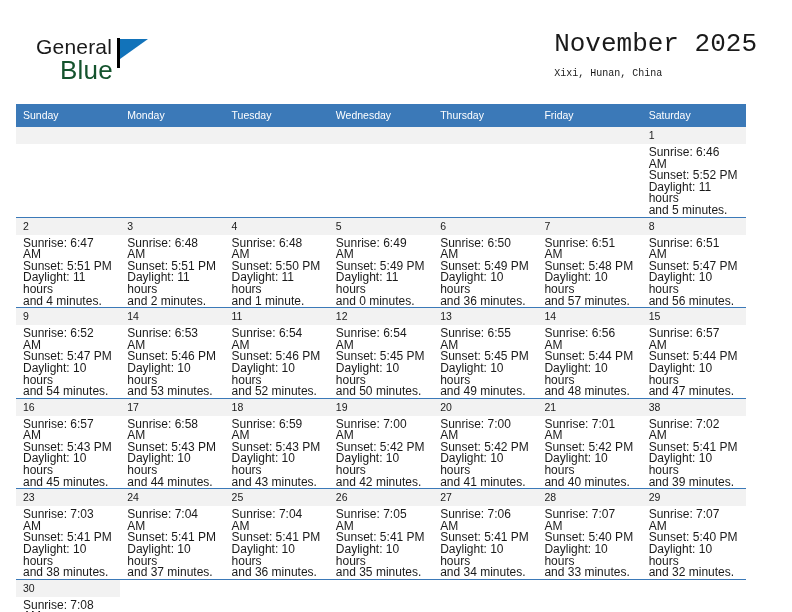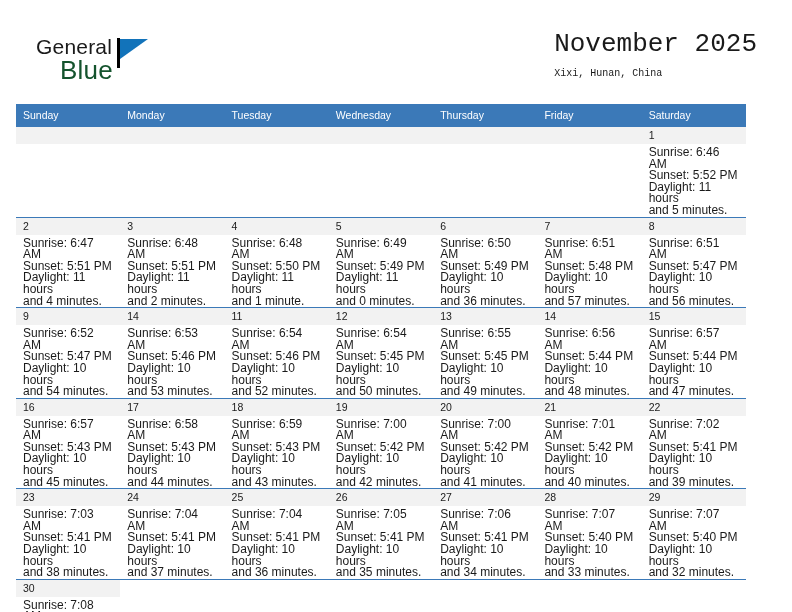--- a/index.html
+++ b/index.html
@@ -384,21 +384,21 @@
           <td class="">
             <span class="daynum">21</span>
             <div class="dayinfo">
               <div>Sunrise: 7:01 AM</div>
               <div>Sunset: 5:42 PM</div>
               <div>Daylight: 10 hours</div>
               <div>and 40 minutes.</div>
             </div>
           </td>
           <td class="">
-            <span class="daynum">22</span>
+            <span class="daynum">38</span>
             <div class="dayinfo">
               <div>Sunrise: 7:02 AM</div>
               <div>Sunset: 5:41 PM</div>
               <div>Daylight: 10 hours</div>
               <div>and 39 minutes.</div>
             </div>
           </td>
         </tr>
         <tr class="week-row">
           <td class="">

